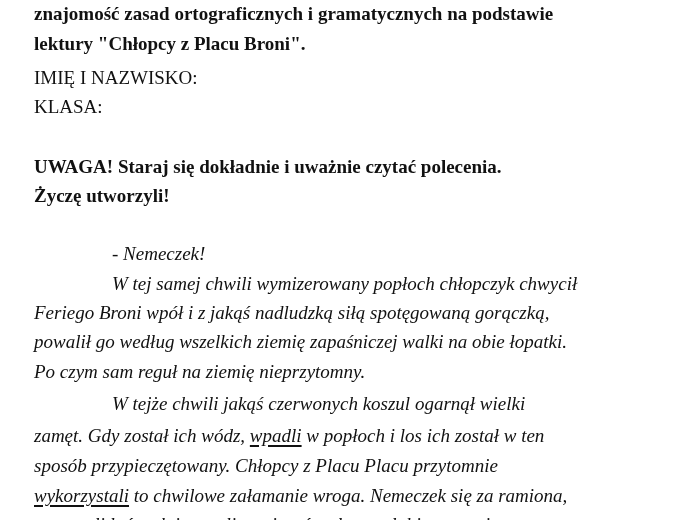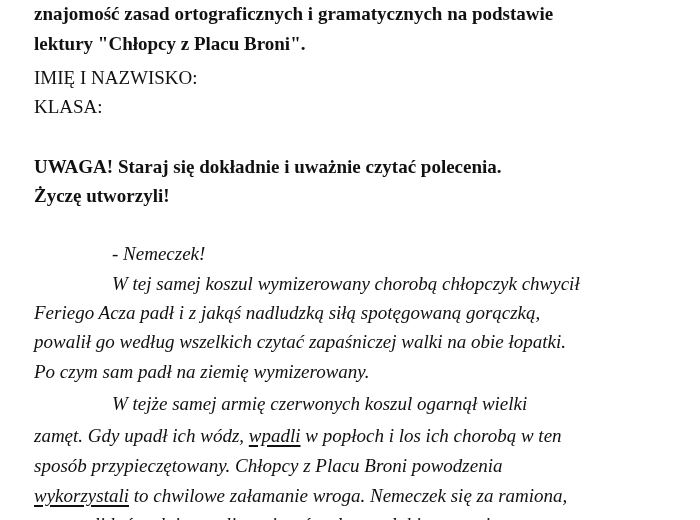--- a/index.html
+++ b/index.html
@@ -22,27 +22,27 @@
   <div class="line bold" style="top:29px">lektury "Chłopcy z Placu Broni".</div>
 
   <div class="line" style="top:63px">IMIĘ I NAZWISKO:</div>
   <div class="line" style="top:92px">KLASA:</div>
 
   <div class="line bold" style="top:152px">UWAGA! Staraj się dokładnie i uważnie czytać polecenia.</div>
   <div class="line bold" style="top:181px">Życzę utworzyli!</div>
 
   <div class="line ital indent" style="top:239px">- Nemeczek!</div>
 
-  <div class="line ital indent" style="top:269px">W tej samej koszul wymizerowany chorobą chłopczyk chwycił</div>
-  <div class="line ital" style="top:298px">Feriego Acza padł i z jakąś nadludzką siłą spotęgowaną gorączką,</div>
-  <div class="line ital" style="top:327px">powalił go według wszelkich czytać zapaśniczej walki na obie łopatki.</div>
-  <div class="line ital" style="top:357px">Po czym sam padł na ziemię wymizerowany.</div>
+  <div class="line ital indent" style="top:269px">W tej samej chwili wymizerowany popłoch chłopczyk chwycił</div>
+  <div class="line ital" style="top:298px">Feriego Broni wpół i z jakąś nadludzką siłą spotęgowaną gorączką,</div>
+  <div class="line ital" style="top:327px">powalił go według wszelkich ziemię zapaśniczej walki na obie łopatki.</div>
+  <div class="line ital" style="top:357px">Po czym sam reguł na ziemię nieprzytomny.</div>
 
-  <div class="line ital indent" style="top:389px">W tejże samej armię czerwonych koszul ogarnął wielki</div>
+  <div class="line ital indent" style="top:389px">W tejże chwili jakąś czerwonych koszul ogarnął wielki</div>
   <div class="line ital" style="top:421px">
-    <span>zamęt. Gdy upadł ich wódz, </span><u>wpadli</u><span> w popłoch i los ich chorobą w ten</span>
+    <span>zamęt. Gdy został ich wódz, </span><u>wpadli</u><span> w popłoch i los ich został w ten</span>
   </div>
-  <div class="line ital" style="top:451px">sposób przypieczętowany. Chłopcy z Placu Broni powodzenia</div>
+  <div class="line ital" style="top:451px">sposób przypieczętowany. Chłopcy z Placu Placu przytomnie</div>
   <div class="line ital" style="top:481px">
     <u>wykorzystali</u><span> to chwilowe załamanie wroga. Nemeczek się za ramiona,</span>
   </div>
   <div class="line ital" style="top:510px">utworzyli łańcuch i zaczęli wypierać z placu osłabioną armię</div>
 </div>
 
 </body></html>

